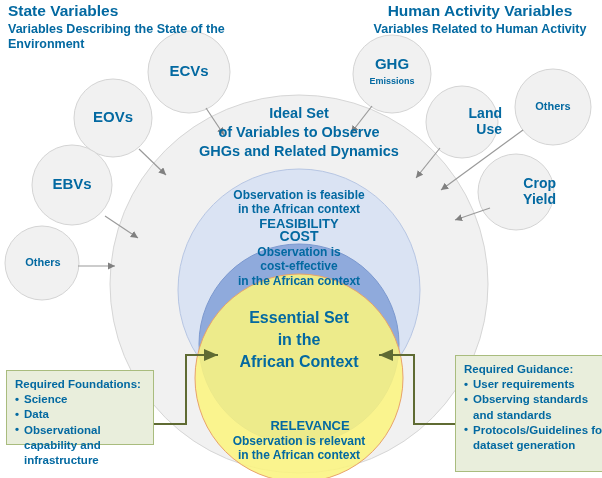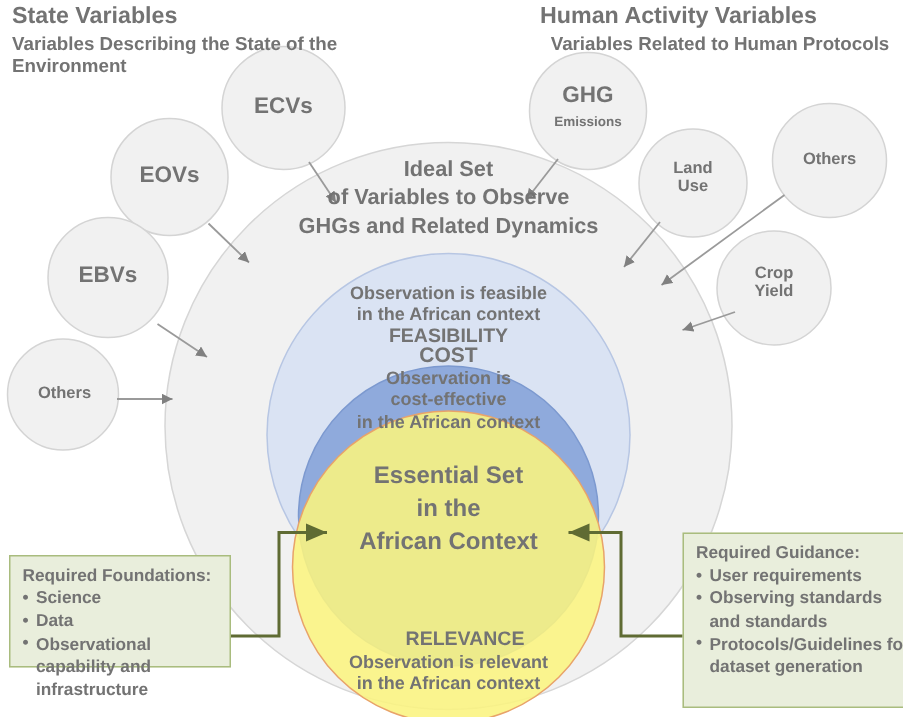--- a/index.html
+++ b/index.html
@@ -7,21 +7,21 @@
     padding: 0;
     background: #ffffff;
   }
   #stage {
     position: relative;
     width: 602px;
     height: 478px;
     background: #ffffff;
     overflow: hidden;
     font-family: "Liberation Sans", sans-serif;
-    color: #737373;
+    color: #0369a1;
   }
   #svg-layer {
     position: absolute;
     left: 0; top: 0;
     width: 602px;
     height: 478px;
   }
   .txt {
     position: absolute;
     text-align: center;
@@ -41,21 +41,21 @@
     text-align: left;
     line-height: 1.18;
   }
   
   .bubble-label {
     font-weight: bold;
     text-align: center;
     line-height: 1.12;
   }
   .bub-lg { font-size: 15px; }
-  .bub-md { font-size: 11px; }
+  .bub-md { font-size: 14px; text-align: right; }
   .bub-sm { font-size: 11px; }
   .bub-xs { font-size: 9px; font-weight: bold; }
   .ideal-text {
     font-size: 14.5px;
     font-weight: bold;
     line-height: 1.32;
   }
   .feas-title { font-size: 13px; font-weight: bold; margin-top: 44px; }
   .feas-body  { font-size: 12px; font-weight: bold; line-height: 1.2; }
   .cost-title { font-size: 14px; font-weight: bold; }
@@ -141,22 +141,22 @@
     <g stroke="#5f6b33" stroke-width="2" fill="none">
       <path d="M145,424 L186,424 L186,355 L218,355" marker-end="url(#ahg)"></path>
       <path d="M462,424 L414,424 L414,355 L379,355" marker-end="url(#ahg)"></path>
     </g>
   </svg>
 
   <div class="txt hdr-title" style="left:8px; top:2px; width:300px;">State Variables</div>
   <div class="txt hdr-sub" style="left:8px; top:22px; width:300px;">Variables Describing the State of the
 Environment</div>
 
-  <div class="txt hdr-title" style="left:360px; top:2px; width:240px; text-align:left;">Human Activity Variables</div>
-  <div class="txt hdr-sub" style="left:358px; top:22px; width:244px; text-align:center;">Variables Related to Human Protocols</div>
+  <div class="txt hdr-title" style="left:360px; top:2px; width:240px; text-align:center;">Human Activity Variables</div>
+  <div class="txt hdr-sub" style="left:358px; top:22px; width:244px; text-align:center;">Variables Related to Human Activity</div>
 
   <div class="txt bubble-label bub-lg" style="left:149px; top:63px; width:80px;">ECVs</div>
   <div class="txt bubble-label bub-lg" style="left:32px; top:176px; width:80px;">EBVs</div>
   <div class="txt bubble-label bub-lg" style="left:73px; top:109px; width:80px;">EOVs</div>
   <div class="txt bubble-label bub-sm" style="left:4px; top:256px; width:78px;">Others</div>
 
   <div class="txt bubble-label bub-lg" style="left:352px; top:56px; width:80px;">GHG</div>
   <div class="txt bubble-label bub-xs" style="left:352px; top:76px; width:80px;">Emissions</div>
   <div class="txt bubble-label bub-md" style="left:422px; top:106px; width:80px;">Land
 Use</div>

